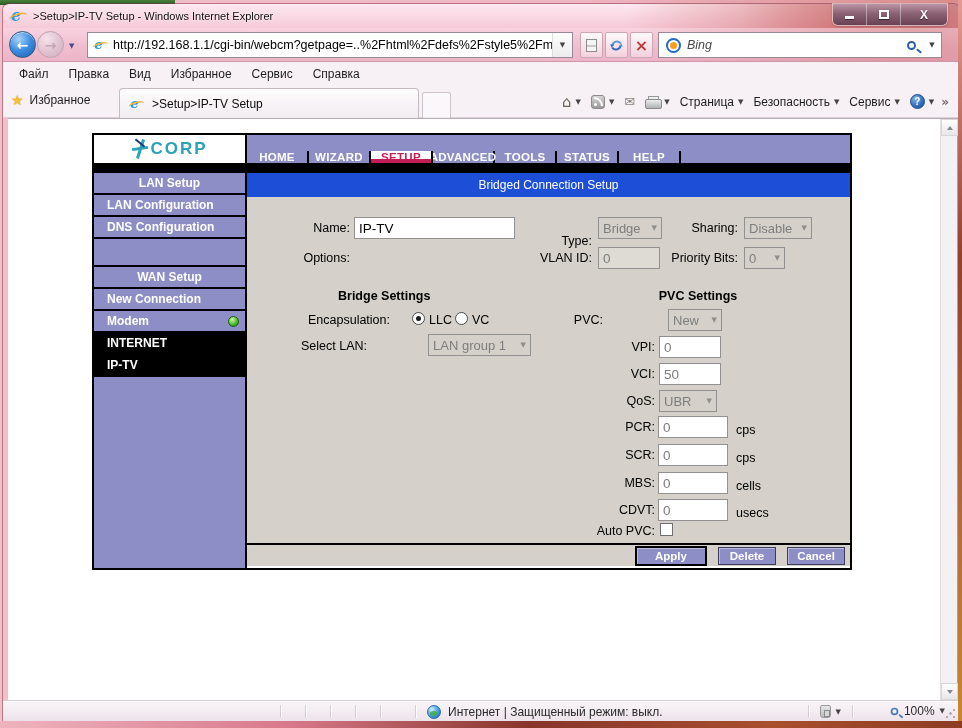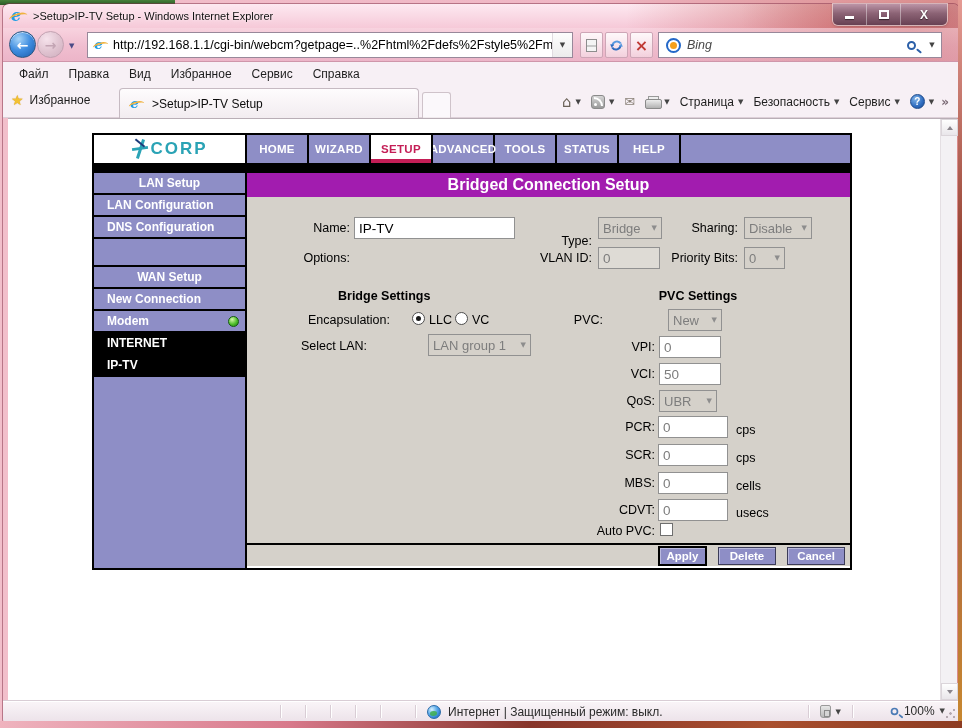--- a/index.html
+++ b/index.html
@@ -147,38 +147,38 @@
   .rp-top { display:flex; height:28px; }
   .logo-cell { width:153px; background:#fff; border-right:2px solid #000;
     display:flex; align-items:center; justify-content:center; }
   .acorp { display:flex; align-items:center; color:#2aa3b5; font-weight:bold;
     font-size:17px; letter-spacing:2px; }
   .acorp-star { position:relative; width:18px; height:20px; margin-right:1px; }
   .acorp-star i { position:absolute; background:#2aa3b5; }
   .acorp-star i:nth-child(1){ left:8px; top:0; width:3px; height:20px; transform:rotate(18deg); }
   .acorp-star i:nth-child(2){ left:1px; top:8px; width:16px; height:3px; transform:rotate(-8deg); }
   .acorp-star i:nth-child(3){ left:3px; top:3px; width:12px; height:2px; transform:rotate(40deg); background:#1b3a7a; }
-  .tabs { flex:1; background:#8e8ec6; display:flex; }
+  .tabs { flex:1; background:#8e8ec6; display:flex;align-items:flex-end; }
   .tab { width:62px; border-right:2px solid #000; display:flex; align-items:center; justify-content:center;
     color:#fff; font-weight:bold; font-size:11.5px; letter-spacing:.3px; }
   .tab.active { background:#fff; color:#c41e56; position:relative; }
   .tab.active::after { content:""; position:absolute; left:0; right:0; bottom:0; height:4px; background:#c41e56; }
   .rp-band { height:10px; background:#000; }
   .rp-cols { display:flex; }
   .rsidebar { width:153px; background:#8e8ec6; border-right:2px solid #000; height:395px; }
   .sb-row { height:22px; border-bottom:2px solid #000; color:#fff; font-weight:bold; font-size:12px;
     display:flex; align-items:center; padding-left:13px; }
   .sb-row.header { justify-content:center; padding-left:0; }
   .sb-row.spacer { height:28px; }
   .sb-row.subitem { background:#000; }
   .status-dot { width:11px; height:11px; border-radius:50%; margin:0 6px 0 auto;
     background:radial-gradient(circle at 35% 28%, #d5f7a8, #4fbe2b 55%, #1f7d14); border:1px solid #145c0e; }
 
   .rmain { flex:1; display:flex; flex-direction:column; }
-  .rmain-title { height:24px; background:#a21caf; color:#fff; font-weight:bold; font-size:16px;
+  .rmain-title { height:24px; background:#1d4ed8; color:#fff; font-weight:normal; font-size:12px;
     display:flex; align-items:center; justify-content:center; }
   .rmain-body { position:relative; height:346px; background:#d5d1ca; font-size:12.5px; color:#000; }
   .lbl { position:absolute; white-space:nowrap; }
   .r { text-align:right; }
   .bold { font-weight:bold; }
   .tin { position:absolute; border:1px solid #919191; background:#fff; font-size:13.5px;
     padding:0 4px; color:#000; font-family:"Liberation Sans",sans-serif; height:22px; }
   .tin.dis { color:#7d7d7d; }
   .tin.flat { background:#dedbd5; }
   .ddl { position:absolute; height:22px; background:#d5d1ca; border:1px solid #919191;
@@ -190,21 +190,21 @@
   .radio.checked::after { content:""; position:absolute; left:3px; top:3px; width:5px; height:5px;
     border-radius:50%; background:#1a1a1a; }
   .chk { position:absolute; width:13px; height:13px; border:1px solid #6f6f6f; background:#fff; }
   .unit { position:absolute; font-size:12.5px; }
 
   .btn-row { height:23px; background:#d5d1ca; border-top:2px solid #000;
     display:flex; justify-content:flex-end; align-items:center; gap:11px; padding-right:5px; }
   .pbtn { width:58px; height:18px; background:#8e8ec6; color:#fff; font-weight:bold; font-size:11.5px;
     display:flex; align-items:center; justify-content:center;
     border:1px solid #3c3c58; box-shadow:inset 1px 1px 0 #babade; }
-  .pbtn.default { border:2px solid #000; width:49px; height:20px; }
+  .pbtn.default { border:2px solid #000; width:72px; height:20px; }
 
   
   .statusbar { position:absolute; left:0; top:696px; width:100%; height:22px;
     background:linear-gradient(#faf5f8,#ece2e9); border-top:1px solid #d9cdd5;
     box-shadow:inset 0 1px 0 #fff; border-radius:0 0 3px 3px; font-size:12px; color:#2a2a2a; }
   .sdiv { position:absolute; top:4px; bottom:4px; width:1px; background:#d9cdd5; box-shadow:1px 0 0 #fff; }
   .globe { position:absolute; left:424px; top:4px; width:14px; height:14px; border-radius:50%;
     background:radial-gradient(circle at 32% 30%, #d9f2ff, #57a7e8 45%, #2f7fd0 75%, #1c5fa6);
     border:1px solid #2a6aa8; }
   .globe::after { content:""; position:absolute; left:2px; top:5px; width:7px; height:5px;

